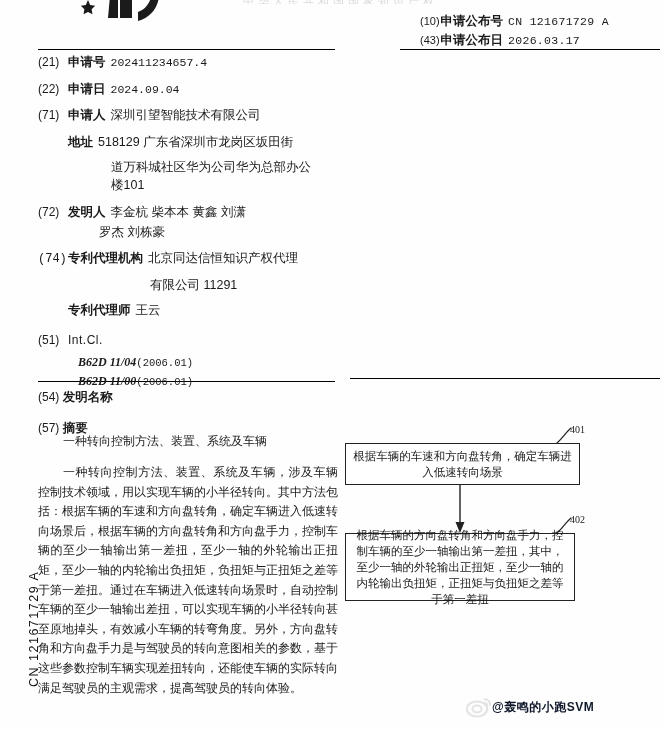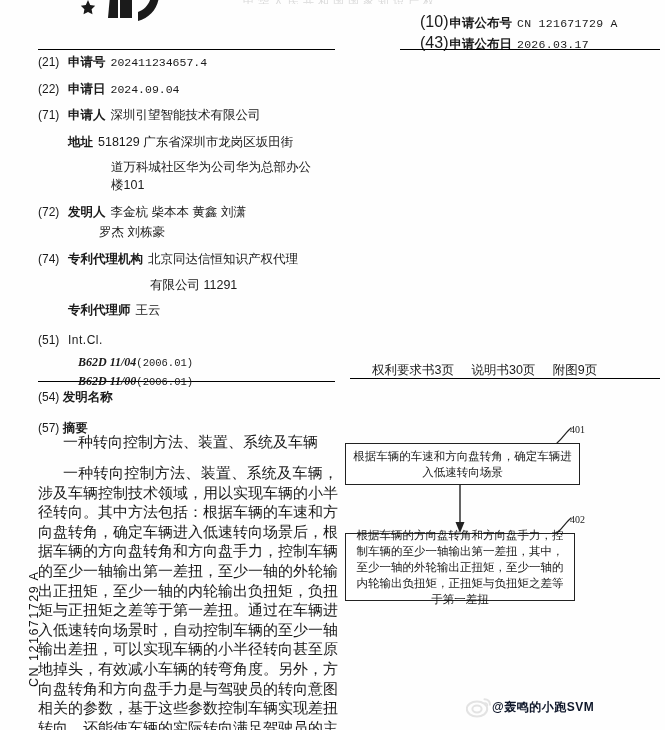--- a/index.html
+++ b/index.html
@@ -57,21 +57,21 @@
   }
   .pub-line {
     display: flex;
     align-items: baseline;
     font-size: 12.5px;
     line-height: 19px;
     white-space: nowrap;
   }
   .pub-code {
     font-family: "Liberation Sans", sans-serif;
-    font-size: 16px;
+    font-size: 11px;
     margin-right: 1px;
   }
   .pub-label {
     font-weight: bold;
     font-size: 12.5px;
   }
   .pub-value {
     font-family: "Liberation Mono", "DejaVu Sans Mono", monospace;
     font-size: 11.5px;
     margin-left: 5px;
@@ -191,21 +191,21 @@
     font-size: 12.5px;
     font-weight: bold;
     margin-bottom: 2px;
   }
   .sect-head .c {
     font-weight: normal;
     font-family: "Liberation Sans", sans-serif;
     font-size: 12px;
   }
   .sect-body {
-    font-size: 15px;
+    font-size: 12px;
     line-height: 19.6px;
     text-align: justify;
     text-justify: inter-ideograph;
     text-indent: 25px;
     margin-top: 26px;
   }
 
   
   .flow {
     position: absolute;
@@ -342,21 +342,21 @@
     <div class="addr-cont">道万科城社区华为公司华为总部办公</div>
     <div class="addr-cont" style="margin-bottom:10px;">楼101</div>
 
     <div class="bib-row" style="margin-bottom:2px;">
       <span class="bib-code">(72)</span>
       <span class="bib-key">发明人</span>
       <span class="bib-val">李金杭  柴本本  黄鑫  刘潇</span>
     </div>
     <div class="bib-sub" style="margin-top:2px;margin-bottom:10px;">罗杰  刘栋豪</div>
 
-    <div class="bib-row" style="margin-bottom:8px;">
+    <div class="bib-row" style="margin-bottom:8px;font-family:Liberation Mono, monospace;">
       <span class="bib-code">(74)</span>
       <span class="bib-key">专利代理机构</span>
       <span class="bib-val">北京同达信恒知识产权代理</span>
     </div>
     <div class="agency-cont" style="margin-top:2px;margin-bottom:8px;">有限公司  11291</div>
 
     <div class="bib-row" style="margin-bottom:12px;">
       <span class="bib-code"></span>
       <span class="bib-key">专利代理师</span>
       <span class="bib-val">王云</span>
@@ -367,25 +367,20 @@
       <span class="lbl">Int.Cl.</span>
     </div>
     <div class="intcl-item">
       <span>B62D  11/04</span><span class="ed">(2006.01)</span>
     </div>
     <div class="intcl-item">
       <span>B62D  11/00</span><span class="ed">(2006.01)</span>
     </div>
   </div>
 
-  <div class="page-counts">
-    <span>权利要求书3页</span>
-    <span>说明书30页</span>
-    <span>附图9页</span>
-  </div>
 
   <div class="sect sect-title">
     <div class="sect-head">
       <span class="c">(54)</span>
       <span>发明名称</span>
     </div>
     <div class="sect-body">一种转向控制方法、装置、系统及车辆</div>
   </div>
 
   <div class="sect sect-abs">

